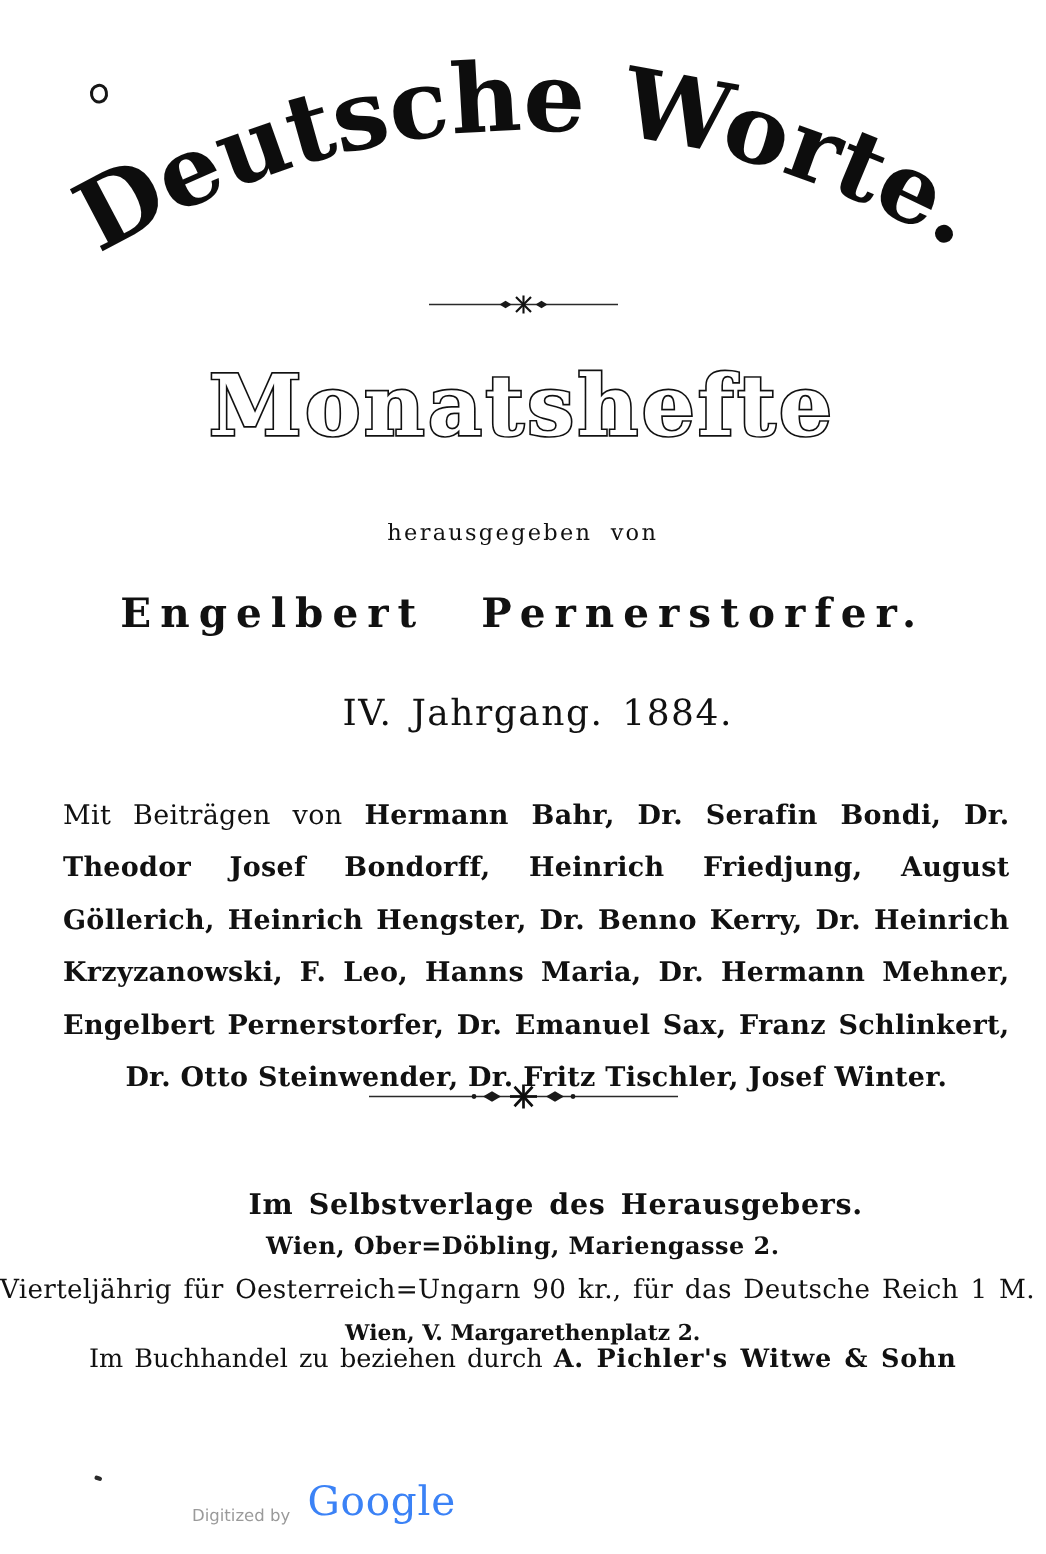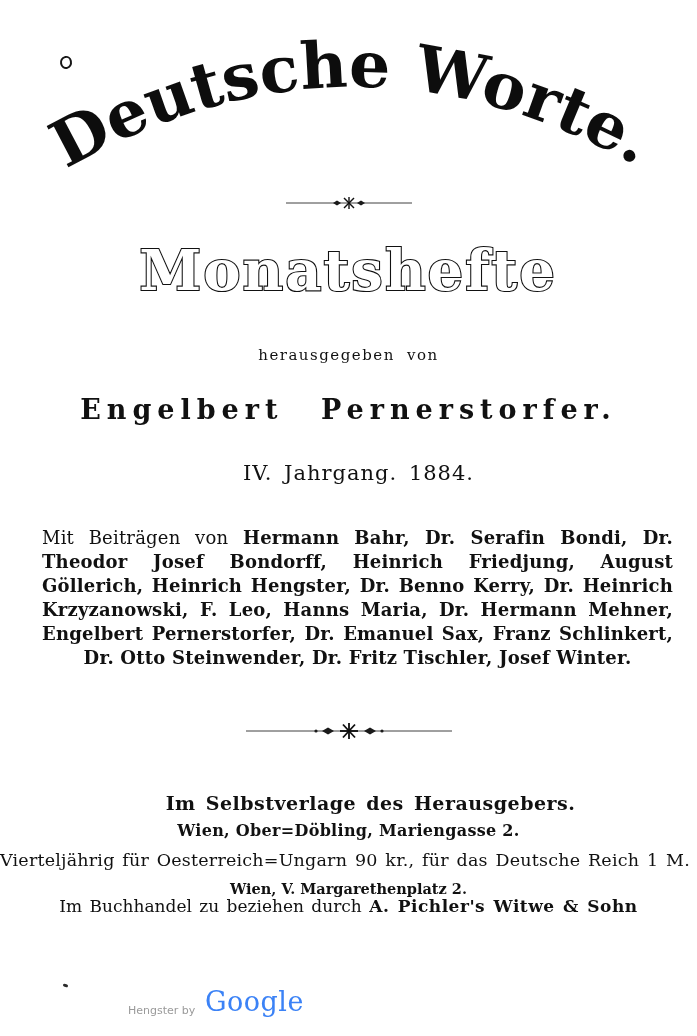--- a/index.html
+++ b/index.html
@@ -34,25 +34,25 @@
     font-size: 56px;
     fill: #ffffff;
     stroke: #111111;
     stroke-width: 2.2px;
     paint-order: stroke fill;
     letter-spacing: 2px;
   }
 
   .edited-by { top: 346px; font-size: 15px; letter-spacing: 1.5px; word-spacing: 6px; }
   .editor    { top: 394px; font-size: 27px; font-weight: bold; letter-spacing: 6px; word-spacing: 22px; }
-  .volume    { top: 461px; font-size: 21px; letter-spacing: 1px; word-spacing: 4px; margin-left: 20px; }
+  .volume    { top: 461px; font-size: 24px; letter-spacing: 1px; word-spacing: 4px; margin-left: 20px; }
 
   .contributors {
     position: absolute; top: 526px; left: 42px; right: 24px;
-    font-size: 18px; line-height: 24px;
+    font-size: 18px; line-height: 35px;
     text-align: justify; text-align-last: center;
     letter-spacing: 0.2px;
   }
   .contributors .names { font-weight: bold; }
 
   .publisher  { top: 792px; font-size: 19px; font-weight: bold; letter-spacing: 0.5px; word-spacing: 3px; padding-left: 44px; }
   .address    { top: 821px; font-size: 16px; font-weight: bold; letter-spacing: 0.3px; }
   .price      { top: 850px; font-size: 17.5px; white-space: nowrap; letter-spacing: 0.2px; word-spacing: 2px; }
   .bookstore  { top: 896px; font-size: 17px; white-space: nowrap; word-spacing: 2px; }
   .bookstore .store-name { font-weight: bold; letter-spacing: 0.5px; }
@@ -160,17 +160,17 @@
 
   <div class="abs price">Vierteljährig für Oesterreich=Ungarn 90 kr., für das Deutsche Reich 1 M. 50 Pf.</div>
 
   <div class="abs bookstore"><span>Im Buchhandel zu beziehen durch </span><span class="store-name">A. Pichler's Witwe &amp; Sohn</span></div>
 
   <div class="abs bookstore-address">Wien, V. Margarethenplatz 2.</div>
 
   <div class="ink-speck"></div>
 
   <div class="footer">
-    <span class="digitized">Hengster by</span>
+    <span class="digitized">Digitized by</span>
     <span class="google-logo">Google</span>
   </div>
 
 </div>
 
 </body></html>

